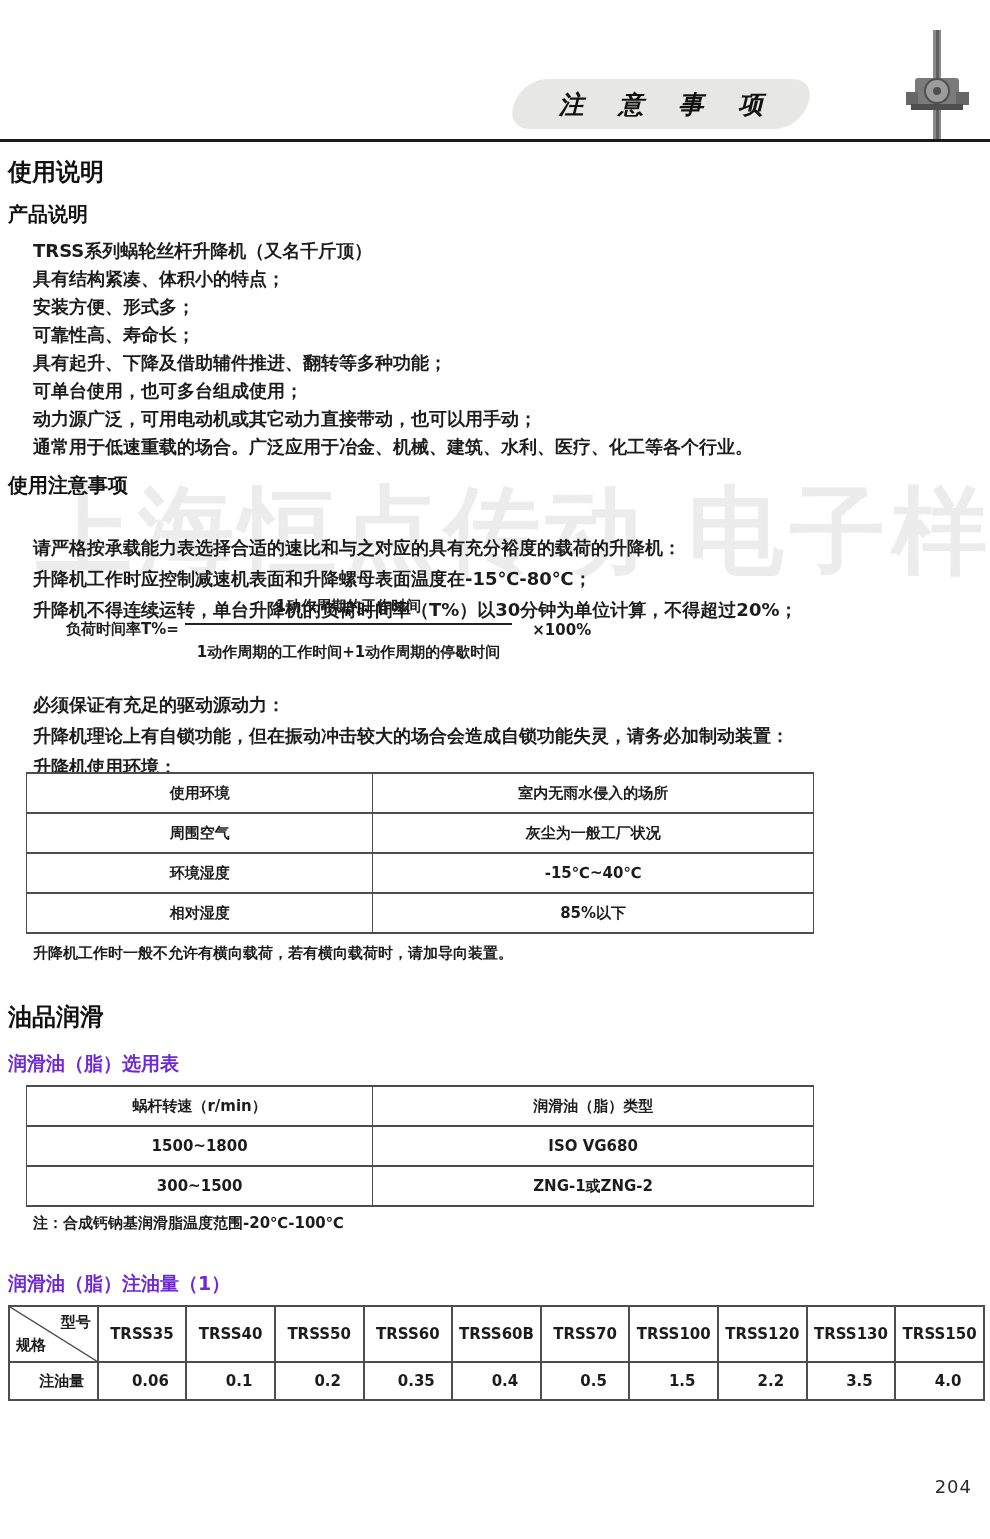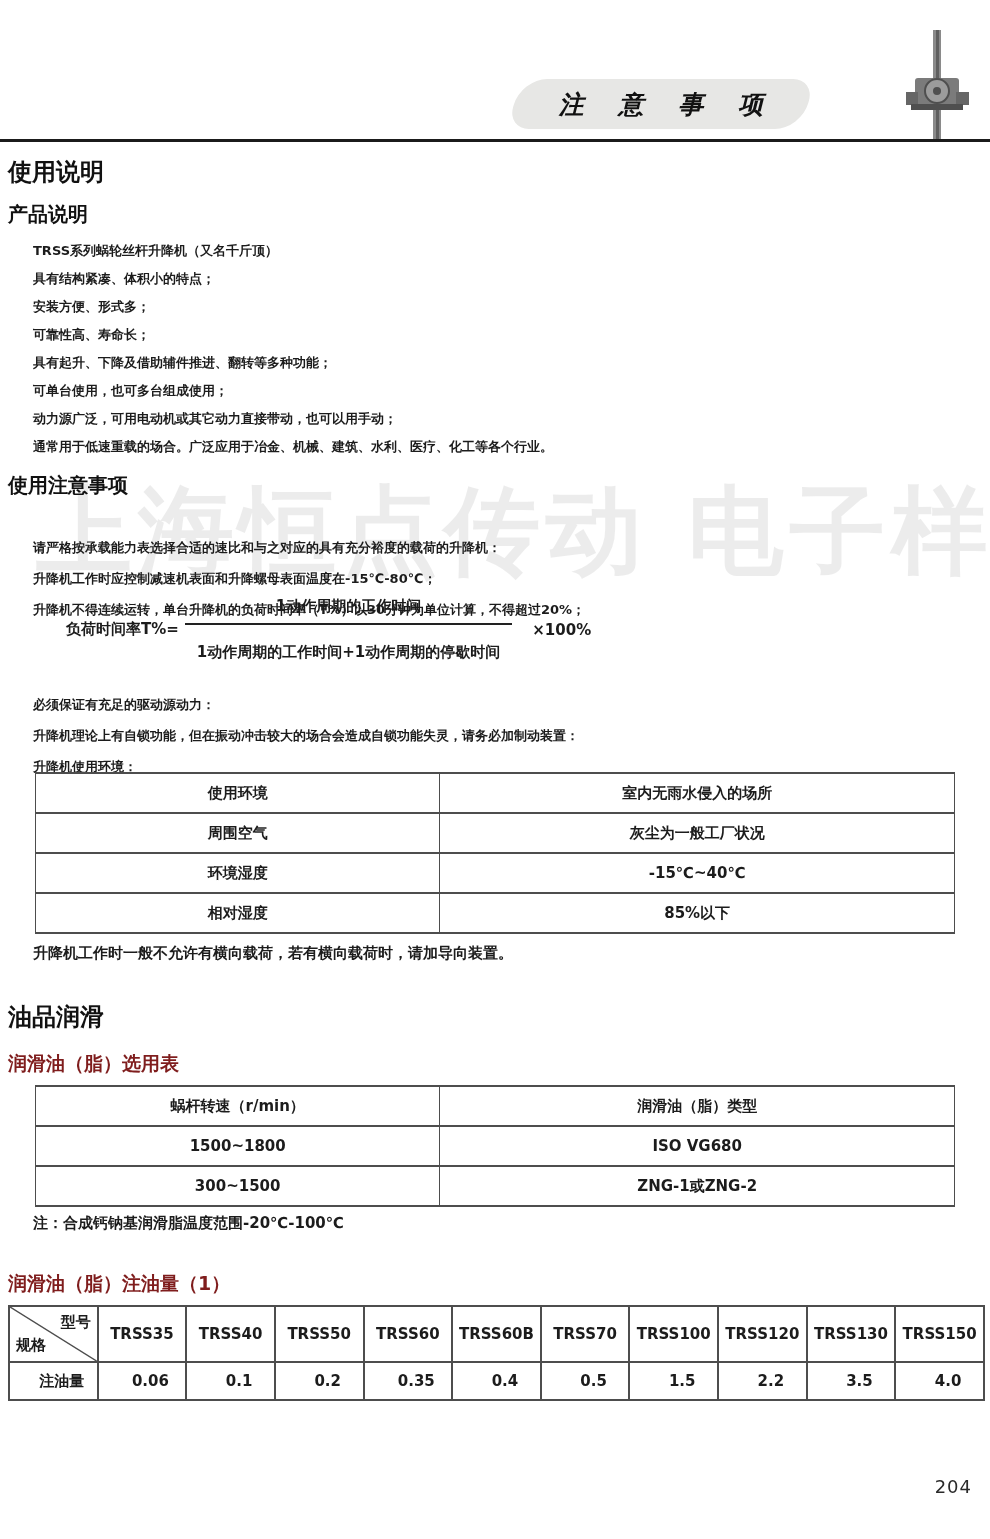--- a/index.html
+++ b/index.html
@@ -34,40 +34,40 @@
   }
   
   .watermark {
     position:absolute; left:36px; top:468px; width:1200px;
     font-size:96px; font-weight:bold; letter-spacing:6px;
     color:rgba(0,0,0,0.075); white-space:nowrap; pointer-events:none;
   }
   
   .h1 { position:absolute; left:8px; font-size:24px; font-weight:bold; color:#111; }
   .h2 { position:absolute; left:8px; font-size:20px; font-weight:bold; color:#111; }
-  .h3 { position:absolute; left:8px; font-size:19px; font-weight:bold; color:#7f1d1d;text-align:center; }
+  .h3 { position:absolute; left:8px; font-size:19px; font-weight:bold; color:#6d28d9;text-align:center; }
   
   .tline { position:absolute; left:33px; font-size:15px; font-weight:600; color:#1c1c1c; white-space:nowrap; }
-  .tlist { position:absolute; left:33px; font-size:13px; font-weight:600; color:#1c1c1c; }
+  .tlist { position:absolute; left:33px; font-size:18px; font-weight:600; color:#1c1c1c; }
   .tlist div { height:28px; line-height:28px; white-space:nowrap; }
   .tlist2 div { height:31px; line-height:31px; white-space:nowrap; }
   
   .formula {
     position:absolute; left:66px; top:597px;
     display:flex; align-items:center;
     font-size:15px; font-weight:600; color:#1c1c1c;
   }
   .frac { display:inline-flex; flex-direction:column; text-align:center; margin:0 6px; }
   .frac .num { padding:0 24px 7px; }
   .frac .den { border-top:2px solid #222; padding:18px 12px 0; }
   .formula .rhs { margin-left:14px; }
   
   table { border-collapse:collapse; table-layout:fixed; }
   .env-table, .sel-table {
-    position:absolute; left:35px; width:920px;
+    position:absolute; left:26px; width:788px;
     font-size:15px; font-weight:600;padding-left:36px;
   }
   .env-table td, .sel-table td {
     border:1px solid #4d4d4d;
     border-top-width:2px; border-bottom-width:2px;
     height:40px; text-align:center; vertical-align:middle;
     color:#1c1c1c; background:#fff;
   }
   .env-table { top:772px; }
   .sel-table { top:1085px; }

